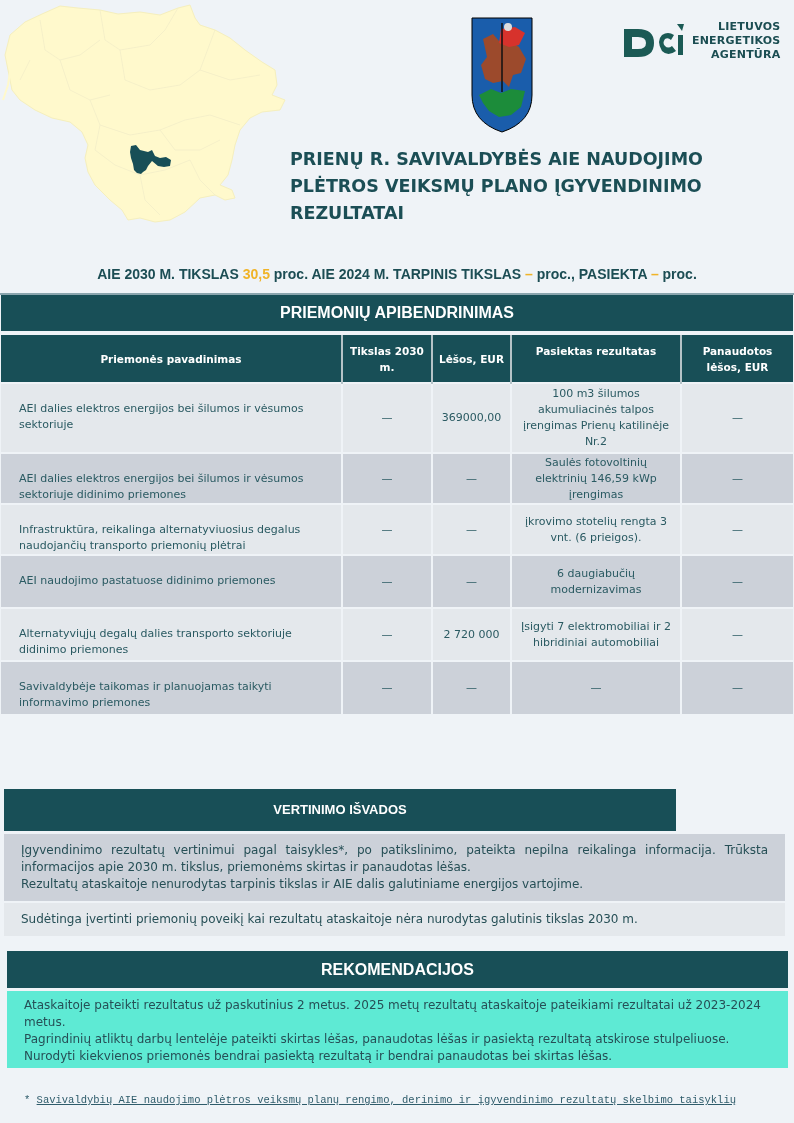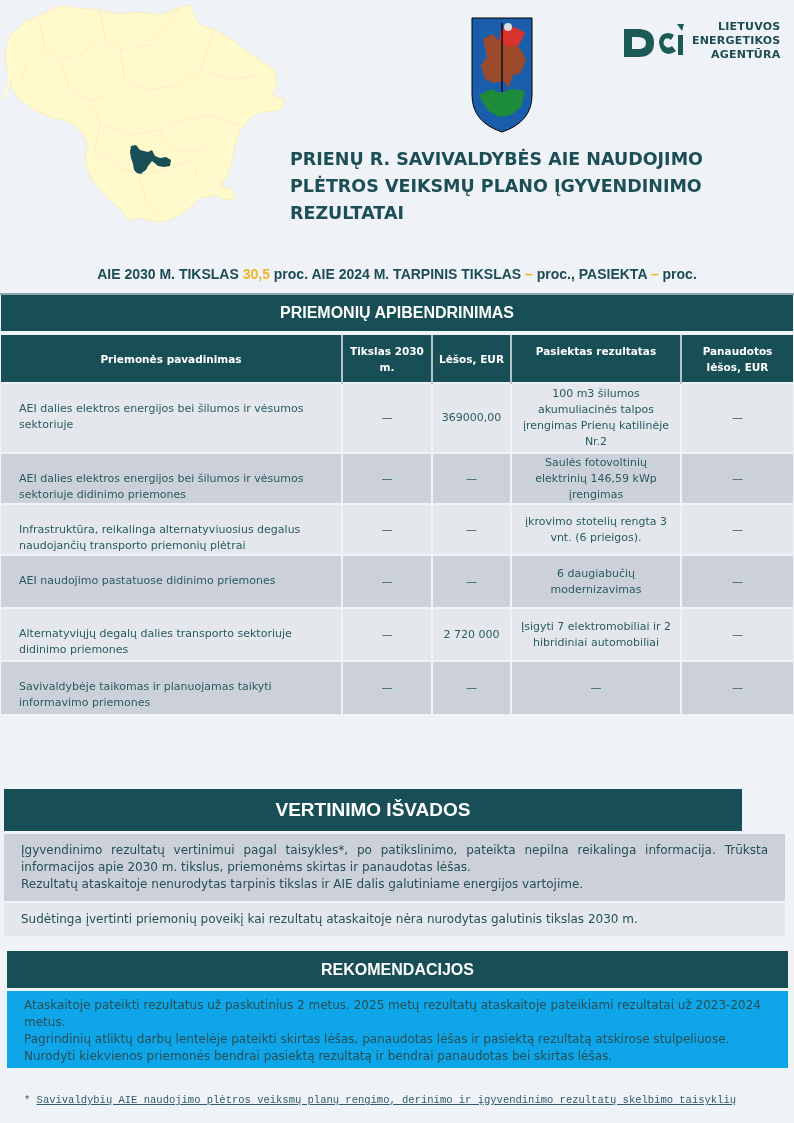--- a/index.html
+++ b/index.html
@@ -23,27 +23,27 @@
 
   table.measures { position: absolute; left: 1px; top: 335px; width: 792px; border-collapse: collapse; table-layout: fixed; font-family: "DejaVu Sans", sans-serif; }
   table.measures th { background: #184f57; color: #fff; font-weight: bold; font-size: 10.5px; line-height: 16px; height: 48px; border-right: 2px solid #b5c3c7; vertical-align: middle; padding: 0 4px; text-align: center; }
   table.measures th:last-child { border-right: none; }
   table.measures td { font-size: 11px; line-height: 16px; color: #2a5a62; border-right: 2px solid #eff3f7; border-top: 2px solid #eff3f7; vertical-align: middle; text-align: center; padding: 0 6px; }
   table.measures td:last-child { border-right: none; }
   table.measures td.name { text-align: left; vertical-align: top; padding: 17px 10px 0 18px; }
   table.measures tr.odd td { background: #e4e8ec; }
   table.measures tr.even td { background: #ccd1d9; }
 
-  .sh2 { left: 4px; top: 789px; width: 738px; height: 42px; line-height: 42px; font-size: 19px; }
+  .sh2 { left: 4px; top: 789px; width: 672px; height: 42px; line-height: 42px; font-size: 13px; }
   .box { position: absolute; font-family: "DejaVu Sans", sans-serif; font-size: 12px; line-height: 17px; color: #264f56; }
   .c1 { left: 4px; top: 834px; width: 781px; height: 67px; background: #ccd1d9; padding: 8px 17px 0 17px; text-align: justify; }
   .c2 { left: 4px; top: 903px; width: 781px; height: 33px; background: #e4e8ec; padding: 8px 17px 0 17px; }
 
   .sh3 { left: 7px; top: 951px; width: 781px; height: 37px; line-height: 37px; font-size: 16px; }
-  .r1 { left: 7px; top: 991px; width: 781px; height: 77px; background: #0ea5e9; padding: 6px 17px 0 17px; }
+  .r1 { left: 7px; top: 991px; width: 781px; height: 77px; background: #5eead4; padding: 6px 17px 0 17px; }
 
   .footnote { position: absolute; left: 24px; top: 1094px; font-family: Liberation Mono, monospace; font-size: 10.5px; color: #2f5c6b; }
   .footnote a { color: #2f5c6b; text-decoration: underline; }
 </style>
 </head>
 <body>
 
 <svg class="map" viewBox="0 0 300 240">
   <path fill="#fff9cc" stroke="#f5efbe" stroke-width="1" d="M10,35 L25,22 L42,14 L60,6 L78,8 L100,10 L118,14 L140,12 L160,15 L178,8 L190,5 L195,18 L200,25 L215,30 L230,38 L245,50 L262,62 L275,70 L277,85 L272,95 L285,100 L280,110 L262,112 L250,118 L240,130 L235,145 L232,160 L228,175 L220,185 L232,190 L235,198 L225,200 L215,195 L200,198 L185,212 L170,220 L155,222 L140,218 L128,220 L122,210 L110,200 L95,185 L88,172 L85,158 L88,145 L82,132 L70,122 L52,118 L35,110 L20,100 L12,90 L8,70 L5,55 Z"></path>
   <path fill="none" stroke="#fff9cc" stroke-width="2" d="M11,65 L8,85 L3,100"></path>

